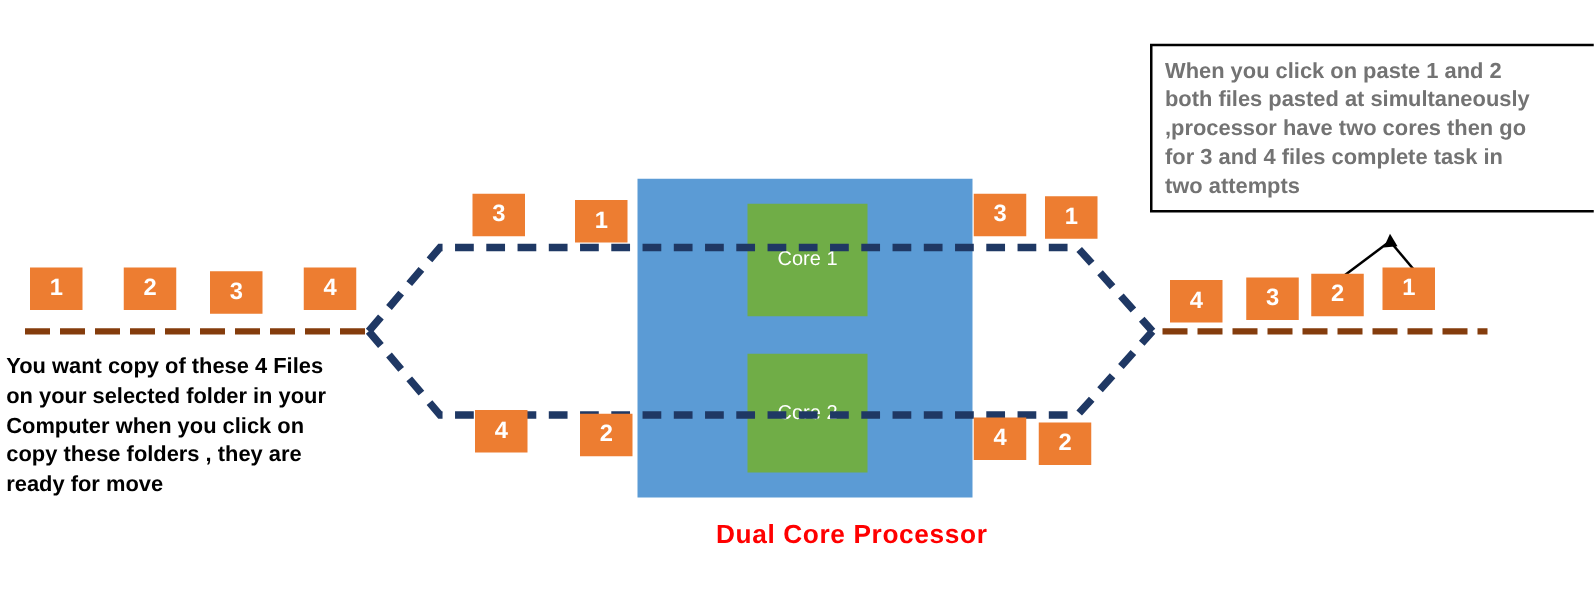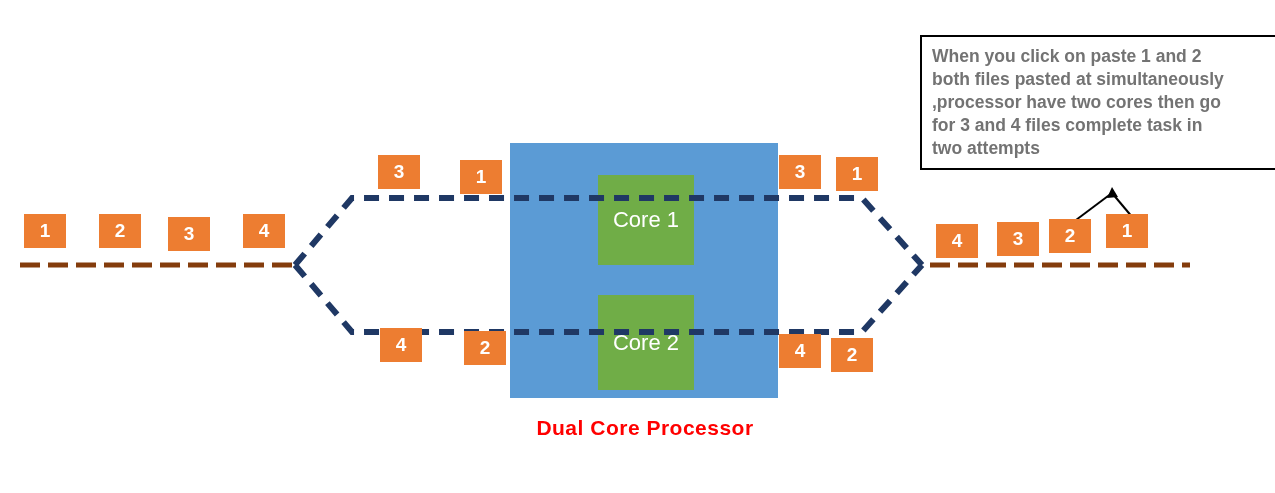--- a/index.html
+++ b/index.html
@@ -10,33 +10,32 @@
     position: absolute; width: 42px; height: 34px;
     background: #ED7D31; color: #ffffff;
     font-weight: bold; font-size: 19px;
     display: flex; align-items: center; justify-content: center;
     z-index: 3;
   }
 
   .processor { position: absolute; left: 510px; top: 143px; width: 268px; height: 255px; background: #5B9BD5; z-index: 1; }
   .core {
     position: absolute; left: 88px; width: 96px;
-    background: #70AD47; color: #ffffff; font-size: 22px;
+    background: #70AD47; color: #ffffff; font-size: 16px;
     display: flex; align-items: center; justify-content: center;
     z-index: 1;
-    margin-top: 12px;
   }
   .core1 { top: 20px; height: 90px; }
   .core2 { top: 140px; height: 95px; }
 
   .overlay { position: absolute; left: 0; top: 0; z-index: 2; pointer-events: none; }
 
   .title {
     position: absolute; left: 500px; top: 416px; width: 290px;
-    text-align: center; color: #FF0000; font-weight: bold; font-size: 21px;
+    text-align: right; color: #FF0000; font-weight: bold; font-size: 21px;
     letter-spacing: 0.5px; z-index: 3;
   }
 
   .note {
     position: absolute; font-weight: bold; color: #000000;
     font-size: 17.5px; line-height: 1.36; white-space: pre-line; z-index: 3;
   }
   .left-note { left: 5px; top: 281px; width: 335px; }
   .right-note { left: 927px; top: 287px; width: 315px; }
 
@@ -92,19 +91,24 @@
 
   <div class="file-box" style="left:779px; top:334px;">4</div>
   <div class="file-box" style="left:831px; top:338px;">2</div>
 
   <div class="file-box" style="left:936px; top:224px;">4</div>
   <div class="file-box" style="left:997px; top:222px;">3</div>
   <div class="file-box" style="left:1049px; top:219px;">2</div>
   <div class="file-box" style="left:1106px; top:214px;">1</div>
 
   <div class="title">Dual Core Processor</div>
+  <div class="note left-note">You want copy of these 4 Files
+on your  selected folder in your
+Computer when you click on
+copy these folders , they are
+ready for move</div>
   <div class="callout">When you click on paste 1 and 2
 both files pasted at simultaneously
 ,processor have two cores then go
 for 3 and 4 files complete task in
 two attempts</div>
 
 </div>
 
 </body></html>

